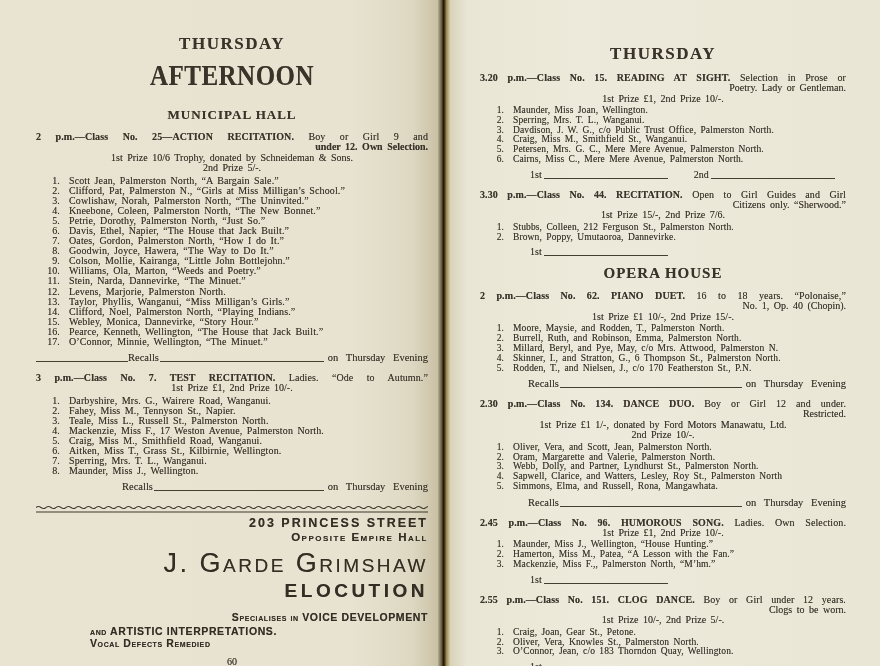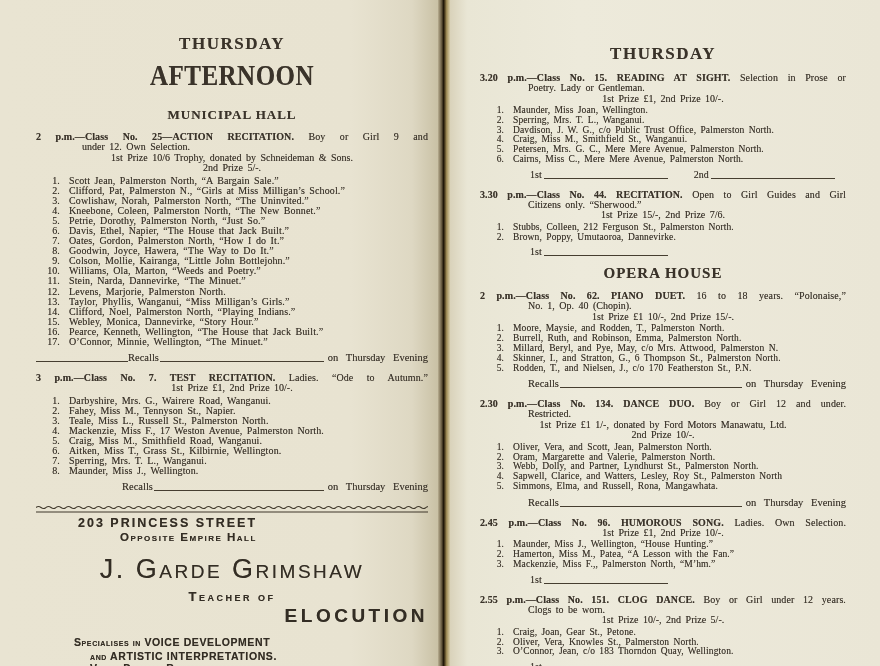--- a/index.html
+++ b/index.html
@@ -17,33 +17,33 @@
     background:linear-gradient(90deg,#e9e4d2 0%,#e8e3d1 80%,#ded8c3 94%,#c9c1a5 100%);
   }
   .gutter{
     width:12px;height:666px;
     background:linear-gradient(90deg,#b9af92 0%,#6e6146 28%,#1f1708 46%,#4a3c1d 56%,#a18e58 72%,#d6cca9 100%);
   }
   .page.right{
     width:430px;padding:44px 34px 0 30px;
     background:linear-gradient(90deg,#d9d2ba 0%,#e9e6d5 4%,#edeadb 30%,#eae6d6 100%);
   }
-  h1,h2,p{margin:0;}
+  h1,h2,p{margin:0;text-align:right;}
   .day{font-size:17px;font-weight:bold;text-align:center;letter-spacing:1.5px;word-spacing:2px;}
   .session{font-size:25px;font-weight:bold;text-align:center;letter-spacing:.5px;
            transform:scaleY(1.18);transform-origin:top center;margin-top:5px;}
   .venue{font-size:13px;font-weight:bold;text-align:center;letter-spacing:1px;margin-top:20px;}
   .venue2{font-size:15px;font-weight:bold;text-align:center;letter-spacing:1px;margin-top:7px;}
 
   .cls{margin-top:8px;}
   .chead{font-size:10px;line-height:11px;text-align:justify;text-align-last:justify;
          word-spacing:2px;letter-spacing:.1px;}
   .chead .b{font-weight:bold;}
   .csub{font-size:10px;line-height:10.5px;word-spacing:2px;}
-  .csub.ml-lg{margin-left:46px;}
+  .csub.ml-lg{margin-left:46px;font-weight:bold;}
   .csub.ml-sm{margin-left:48px;}
   .cprize{font-size:10px;line-height:10.5px;text-align:center;word-spacing:2px;}
   .entries{margin-top:2px;}
   .entry{display:flex;font-size:10px;line-height:10.1px;word-spacing:1.8px;letter-spacing:.12px;white-space:nowrap;}
   .right .entry{font-size:9.5px;line-height:9.8px;}
   .entry .num{width:24px;text-align:right;flex:0 0 auto;}
   .entry .etxt{margin-left:9px;}
 
   .recalls{display:flex;align-items:flex-end;font-size:10.5px;line-height:12px;margin-top:5px;}
   .recalls .lead{width:92px;border-bottom:1px solid #463e30;margin-bottom:2px;}
@@ -54,21 +54,21 @@
 
   .resline{display:flex;align-items:flex-end;font-size:10px;line-height:12px;margin-top:4px;margin-left:50px;}
   .resline .resu{width:124px;border-bottom:1px solid #463e30;margin:0 0 2px 2px;}
   .resline .second{margin-left:26px;}
 
   .rule-fancy{margin-top:6px;height:8px;}
 
   .advert{font-family:"Liberation Sans","DejaVu Sans",sans-serif;color:#332d24;margin-top:9px;}
   .ad-address{font-size:12.5px;font-weight:bold;letter-spacing:2px;margin-left:42px;}
   .ad-address-sub{font-variant:small-caps;font-size:11.5px;font-weight:bold;letter-spacing:1.5px;margin-left:84px;margin-top:1px;}
-  .ad-name{font-variant:small-caps;font-size:27px;letter-spacing:2.5px;text-align:center;margin-top:11px;}
+  .ad-name{font-variant:small-caps;font-size:27px;letter-spacing:2.5px;text-align:right;margin-top:5px;}
   .ad-role1{font-variant:small-caps;font-size:13px;font-weight:bold;letter-spacing:2.5px;text-align:center;margin-top:4px;}
   .ad-role2{font-size:19px;font-weight:bold;letter-spacing:3.5px;text-align:right;margin-top:1px;}
   .ad-foot{font-variant:small-caps;font-size:10.5px;font-weight:bold;letter-spacing:.6px;margin-top:9px;}
   .ad-foot-l1{margin-left:38px;}
   .ad-foot-row{display:flex;justify-content:space-between;margin-left:54px;margin-top:2px;flex-direction:column;}
   .pagenum{font-size:10px;text-align:center;margin-top:7px;}
 </style>
 </head>
 <body>
 
@@ -240,21 +240,20 @@
         </defs>
         <rect width="100%" height="5" fill="url(#wv)"></rect>
         <line x1="0" y1="7" x2="100%" y2="7" stroke="#3e372a" stroke-width="1.1"></line>
       </svg>
     </div>
 
     <section class="advert">
       <p class="ad-address">203 PRINCESS STREET</p>
       <p class="ad-address-sub">Opposite Empire Hall</p>
       <p class="ad-name">J. Garde Grimshaw</p>
-      <p class="ad-role1">Teacher of</p>
       <p class="ad-role2">ELOCUTION</p>
       <div class="ad-foot">
         <p class="ad-foot-l1">Specialises in VOICE DEVELOPMENT</p>
         <div class="ad-foot-row">
           <span>and ARTISTIC INTERPRETATIONS.</span>
           <span>Vocal Defects Remedied</span>
         </div>
       </div>
     </section>
 

